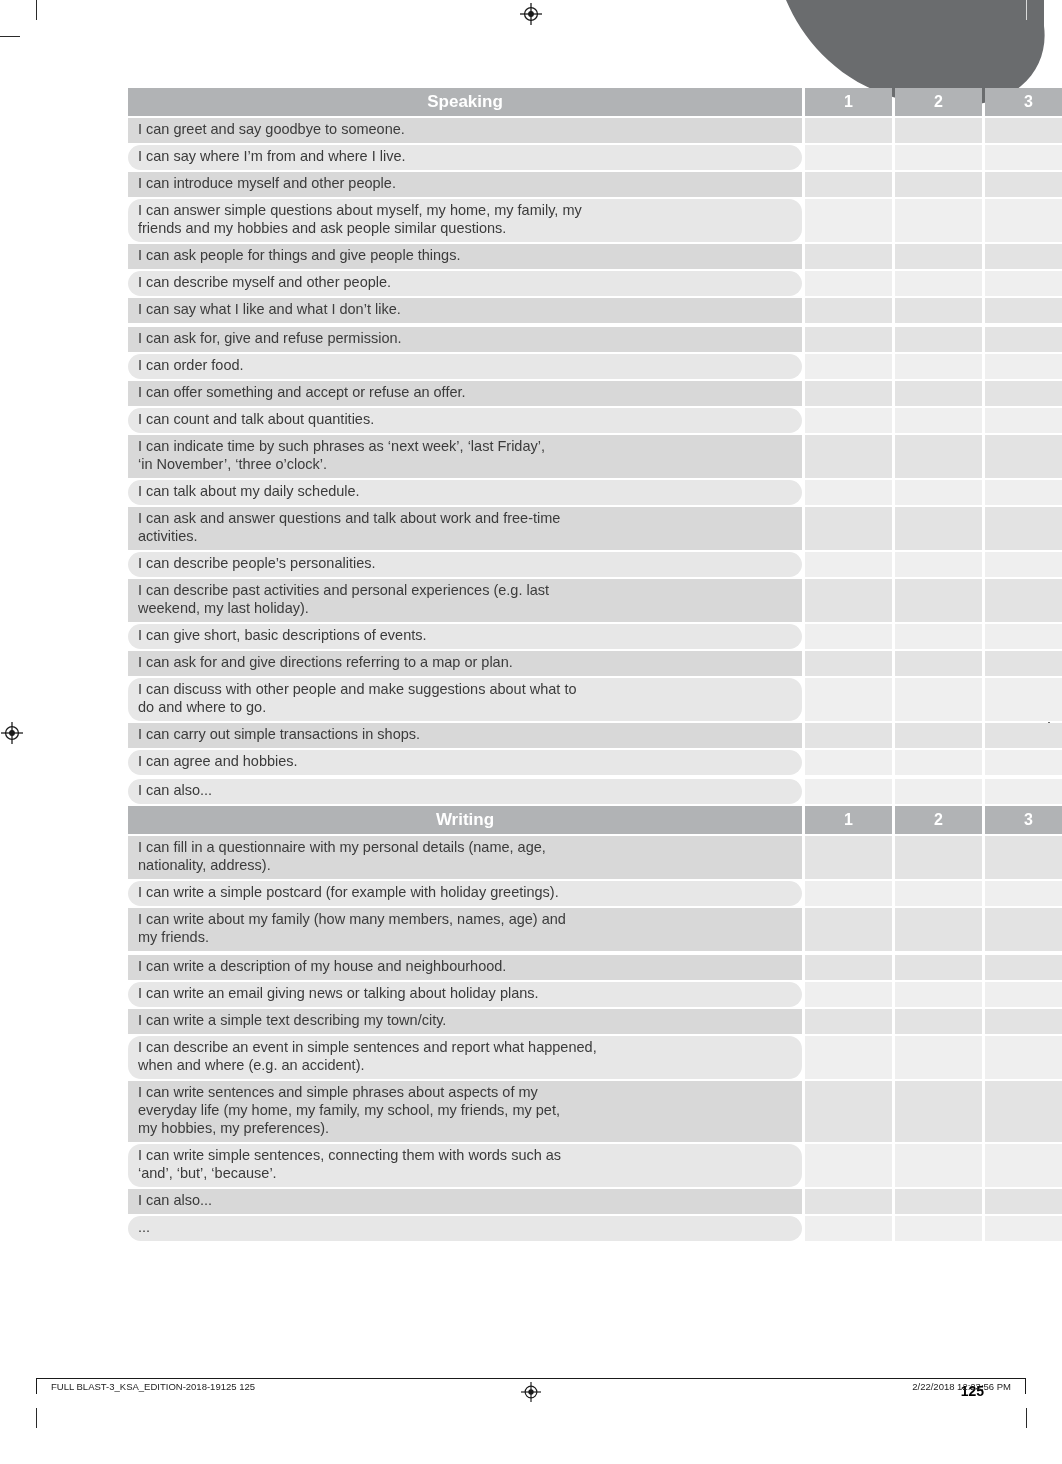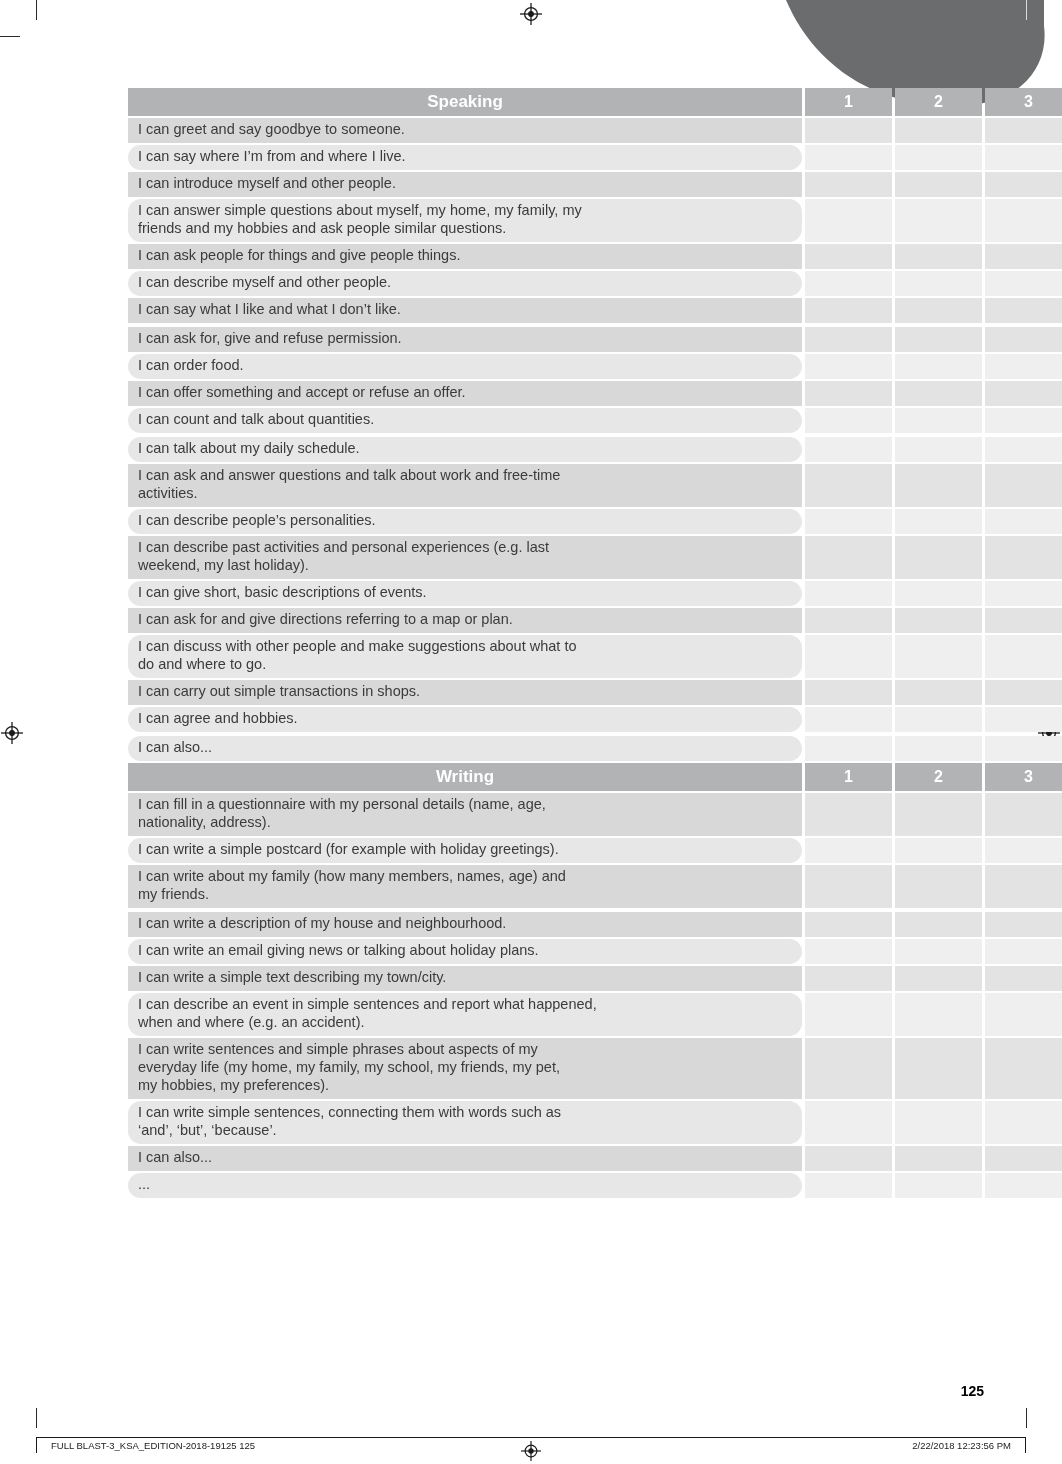--- a/index.html
+++ b/index.html
@@ -50,21 +50,21 @@
   .row.even .cell.rating    { background: var(--rating-light, #efefef); }
 
   
   .page-number {
     position: absolute; top: 1383px; right: 78px;
     font-size: 14px; font-weight: bold; color: #000000;
   }
 
   
   .print-footer {
-    position: absolute; left: 36px; right: 36px; top: 1437px; height: 16px;
+    position: absolute; left: 36px; right: 36px; top: 1378px; height: 16px;
     border-top: 1px solid #1a1a1a;
     border-left: 1px solid #1a1a1a;
     border-right: 1px solid #1a1a1a;
     font-size: 9.5px; color: #222;
     display: flex; align-items: center; justify-content: space-between;
     padding: 0 14px;
   }
   .print-footer .regmark { left: 50%; top: 3px; transform: translateX(-50%); position: absolute; width: 20px; height: 20px; }
 </style>
 </head>
@@ -178,20 +178,22 @@
       <div class="cell rating blank"></div>
       <div class="cell rating blank"></div>
     </div>
     <div class="row even">
       <div class="cell statement">I can count and talk about quantities.</div>
       <div class="cell rating blank"></div>
       <div class="cell rating blank"></div>
       <div class="cell rating blank"></div>
     </div>
     <div class="row odd">
+      <div class="cell statement">I can indicate time by such phrases as ‘next week’, ‘last Friday’,
+‘in November’, ‘three o’clock’.</div>
       <div class="cell rating blank"></div>
       <div class="cell rating blank"></div>
       <div class="cell rating blank"></div>
     </div>
     <div class="row even">
       <div class="cell statement">I can talk about my daily schedule.</div>
       <div class="cell rating blank"></div>
       <div class="cell rating blank"></div>
       <div class="cell rating blank"></div>
     </div>

